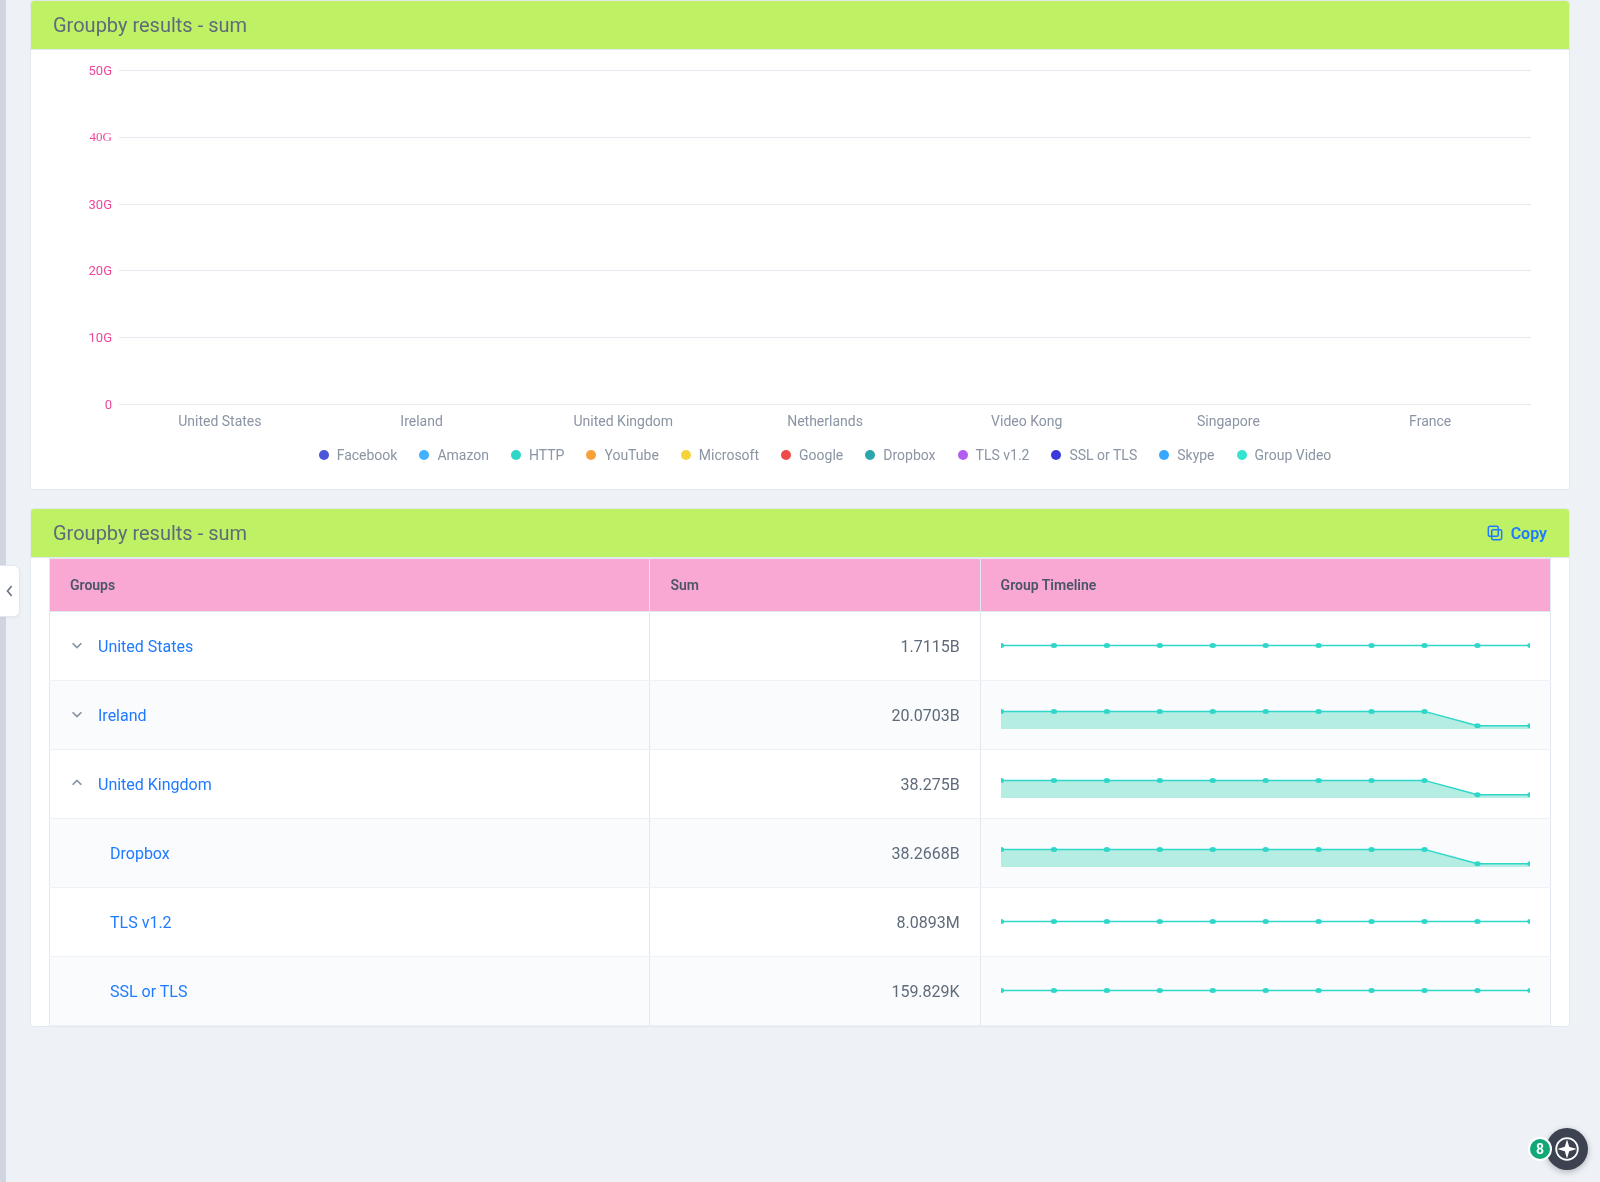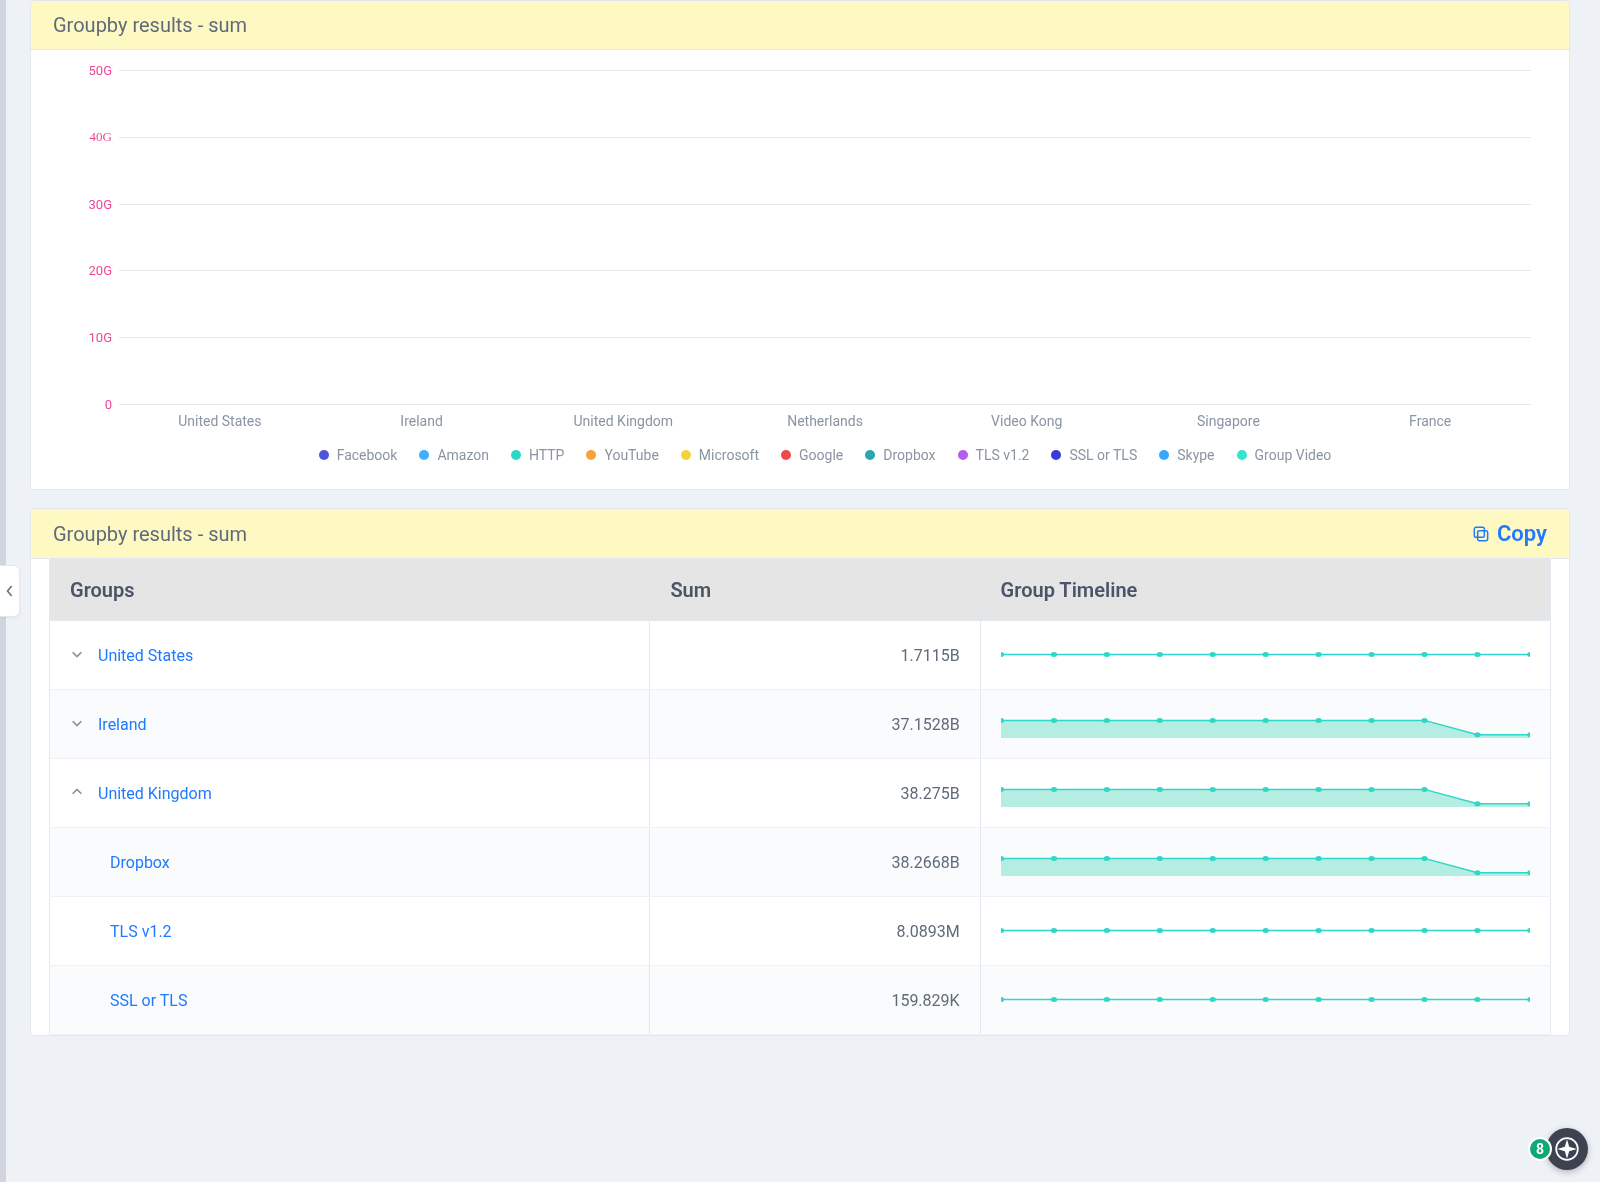--- a/index.html
+++ b/index.html
@@ -13,36 +13,36 @@
     padding: 0 30px 0 30px;
   }
   .panel {
     background: #fff;
     border: 1px solid #e2e8f0;
     border-radius: 4px;
     margin-bottom: 18px;
     overflow: hidden;
   }
   .panel-header {
-    background: #fef9c3;
+    background: #bef264;
     border-bottom: 1px solid #e2e8f0;
     padding: 12px 22px;
     display: flex;
     align-items: center;
     justify-content: space-between;
   }
   .panel-title {
     font-size: 20px;
     color: #5f6b7a;
     font-weight: 400;
   }
   .copy-btn {
     color: #1f7aff;
     font-weight: 600;
-    font-size: 22px;
+    font-size: 16px;
     display: inline-flex;
     align-items: center;
     gap: 6px;
     cursor: pointer;
   }
   .copy-btn svg { width: 20px; height: 20px; stroke: #1f7aff; fill: none; stroke-width: 1.8; }
   .panel-body { padding: 20px 28px 24px 28px; background: #fff; }
 
   
   .chart-wrap { position: relative; height: 395px; }
@@ -59,22 +59,22 @@
   .xticks { position: absolute; left: 60px; right: 10px; bottom: 36px; display: flex; }
   .xtick { flex: 1; text-align: center; font-size: 14px; color: #8a94a3; }
   .legend { position: absolute; left: 60px; right: 10px; bottom: 2px; display: flex; flex-wrap: wrap; justify-content: center; gap: 22px; font-size: 14px; color: #8a94a3; }
   .leg-item { display: inline-flex; align-items: center; gap: 8px; }
   .leg-dot { width: 10px; height: 10px; border-radius: 50%; display: inline-block; }
 
   
   .tbl { width: 100%; border-collapse: collapse; }
   .tbl thead th {
     text-align: left; font-weight: 600; color: #4a5568;
-    background: #e5e5e5; border: 1px solid #e2e8f0;
-    padding: 18px 20px; font-size: 20px;
+    background: #f9a8d4; border: 1px solid #e2e8f0;
+    padding: 18px 20px; font-size: 14px;
   }
   .tbl td {
     border-left: 1px solid #e2e8f0;
     border-right: 1px solid #e2e8f0;
     border-bottom: 1px solid #eef1f6;
     padding: 16px 20px; vertical-align: middle;
   }
   .tbl tbody tr.alt td { background: #fafbfd; }
   .col-groups { width: 40%; }
   .col-sum { width: 22%; text-align: right; color: #5f6b7a; }
@@ -278,21 +278,21 @@
                   <circle cx="294" cy="17.6" r="2.5" fill="#2fd7c9"></circle>
                   <circle cx="336" cy="17.6" r="2.5" fill="#2fd7c9"></circle>
                   <circle cx="378" cy="17.6" r="2.5" fill="#2fd7c9"></circle>
                   <circle cx="420" cy="17.6" r="2.5" fill="#2fd7c9"></circle>
                 </svg></td>
             </tr>
             <tr class="alt">
               <td class="col-groups"><span class="chev"><svg viewBox="0 0 16 16">
                     <polyline points="3,6 8,11 13,6"></polyline>
                   </svg></span><span class="group-link">Ireland</span></td>
-              <td class="col-sum">37.1528B</td>
+              <td class="col-sum">20.0703B</td>
               <td class="col-timeline"><svg class="spark" viewBox="0 0 420 32" preserveAspectRatio="none">
                   <path d="M0,32 L0,14.4 L42,14.4 L84,14.4 L126,14.4 L168,14.4 L210,14.4 L252,14.4 L294,14.4 L336,14.4 L378,28.8 L420,28.8 L420,32 Z" fill="#b6ede2" stroke="none"></path>
                   <path d="M0,14.4 L42,14.4 L84,14.4 L126,14.4 L168,14.4 L210,14.4 L252,14.4 L294,14.4 L336,14.4 L378,28.8 L420,28.8" fill="none" stroke="#2fd7c9" stroke-width="1.5"></path>
                   <circle cx="0" cy="14.4" r="2.5" fill="#2fd7c9"></circle>
                   <circle cx="42" cy="14.4" r="2.5" fill="#2fd7c9"></circle>
                   <circle cx="84" cy="14.4" r="2.5" fill="#2fd7c9"></circle>
                   <circle cx="126" cy="14.4" r="2.5" fill="#2fd7c9"></circle>
                   <circle cx="168" cy="14.4" r="2.5" fill="#2fd7c9"></circle>
                   <circle cx="210" cy="14.4" r="2.5" fill="#2fd7c9"></circle>
                   <circle cx="252" cy="14.4" r="2.5" fill="#2fd7c9"></circle>

